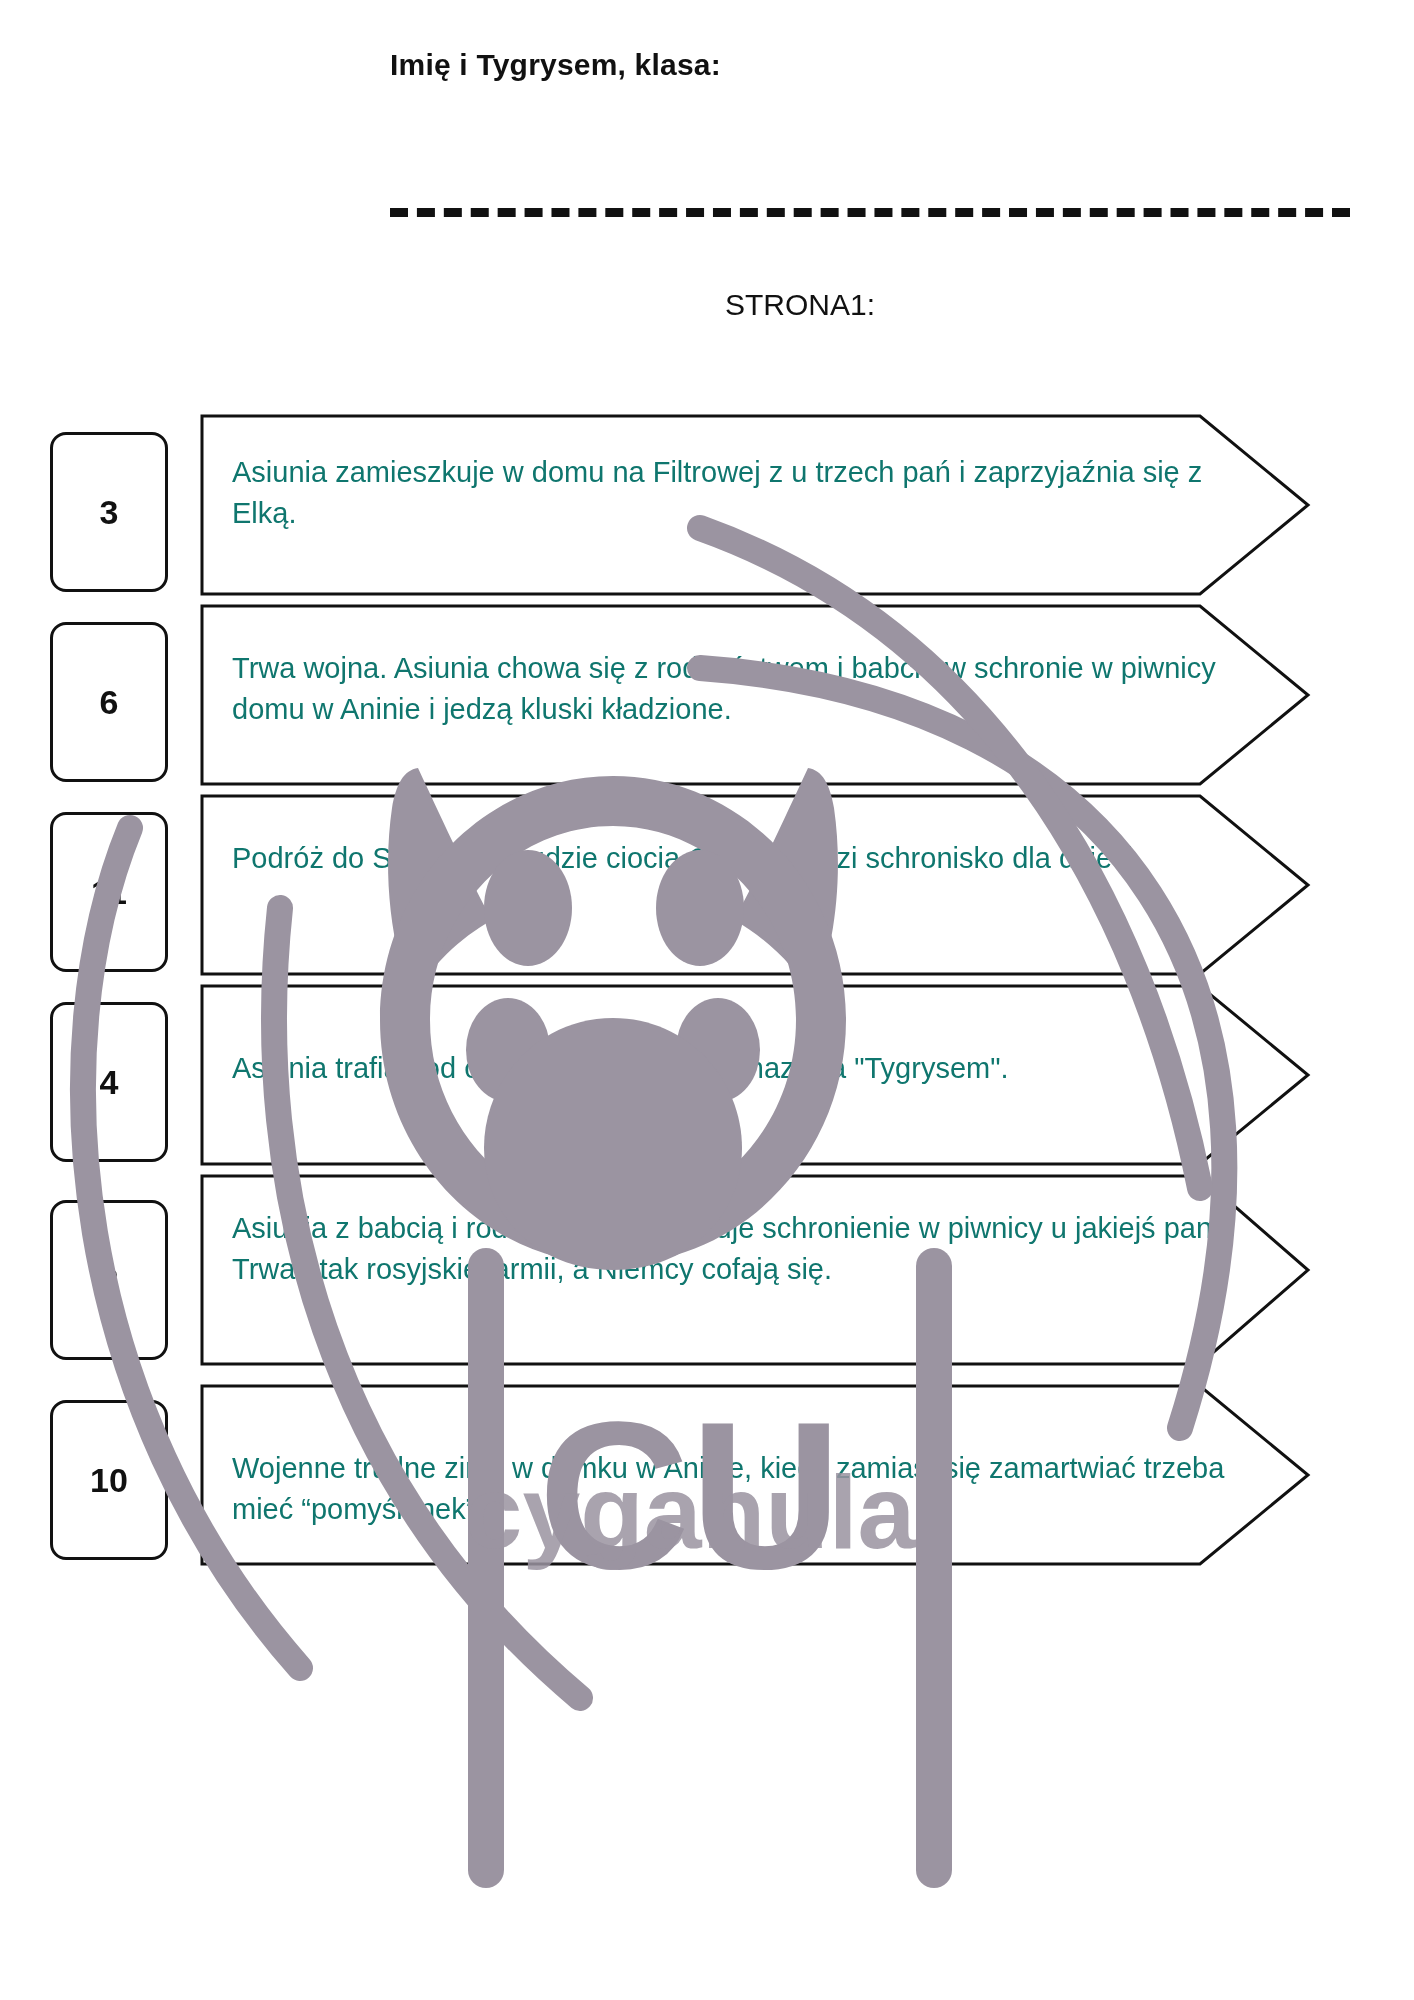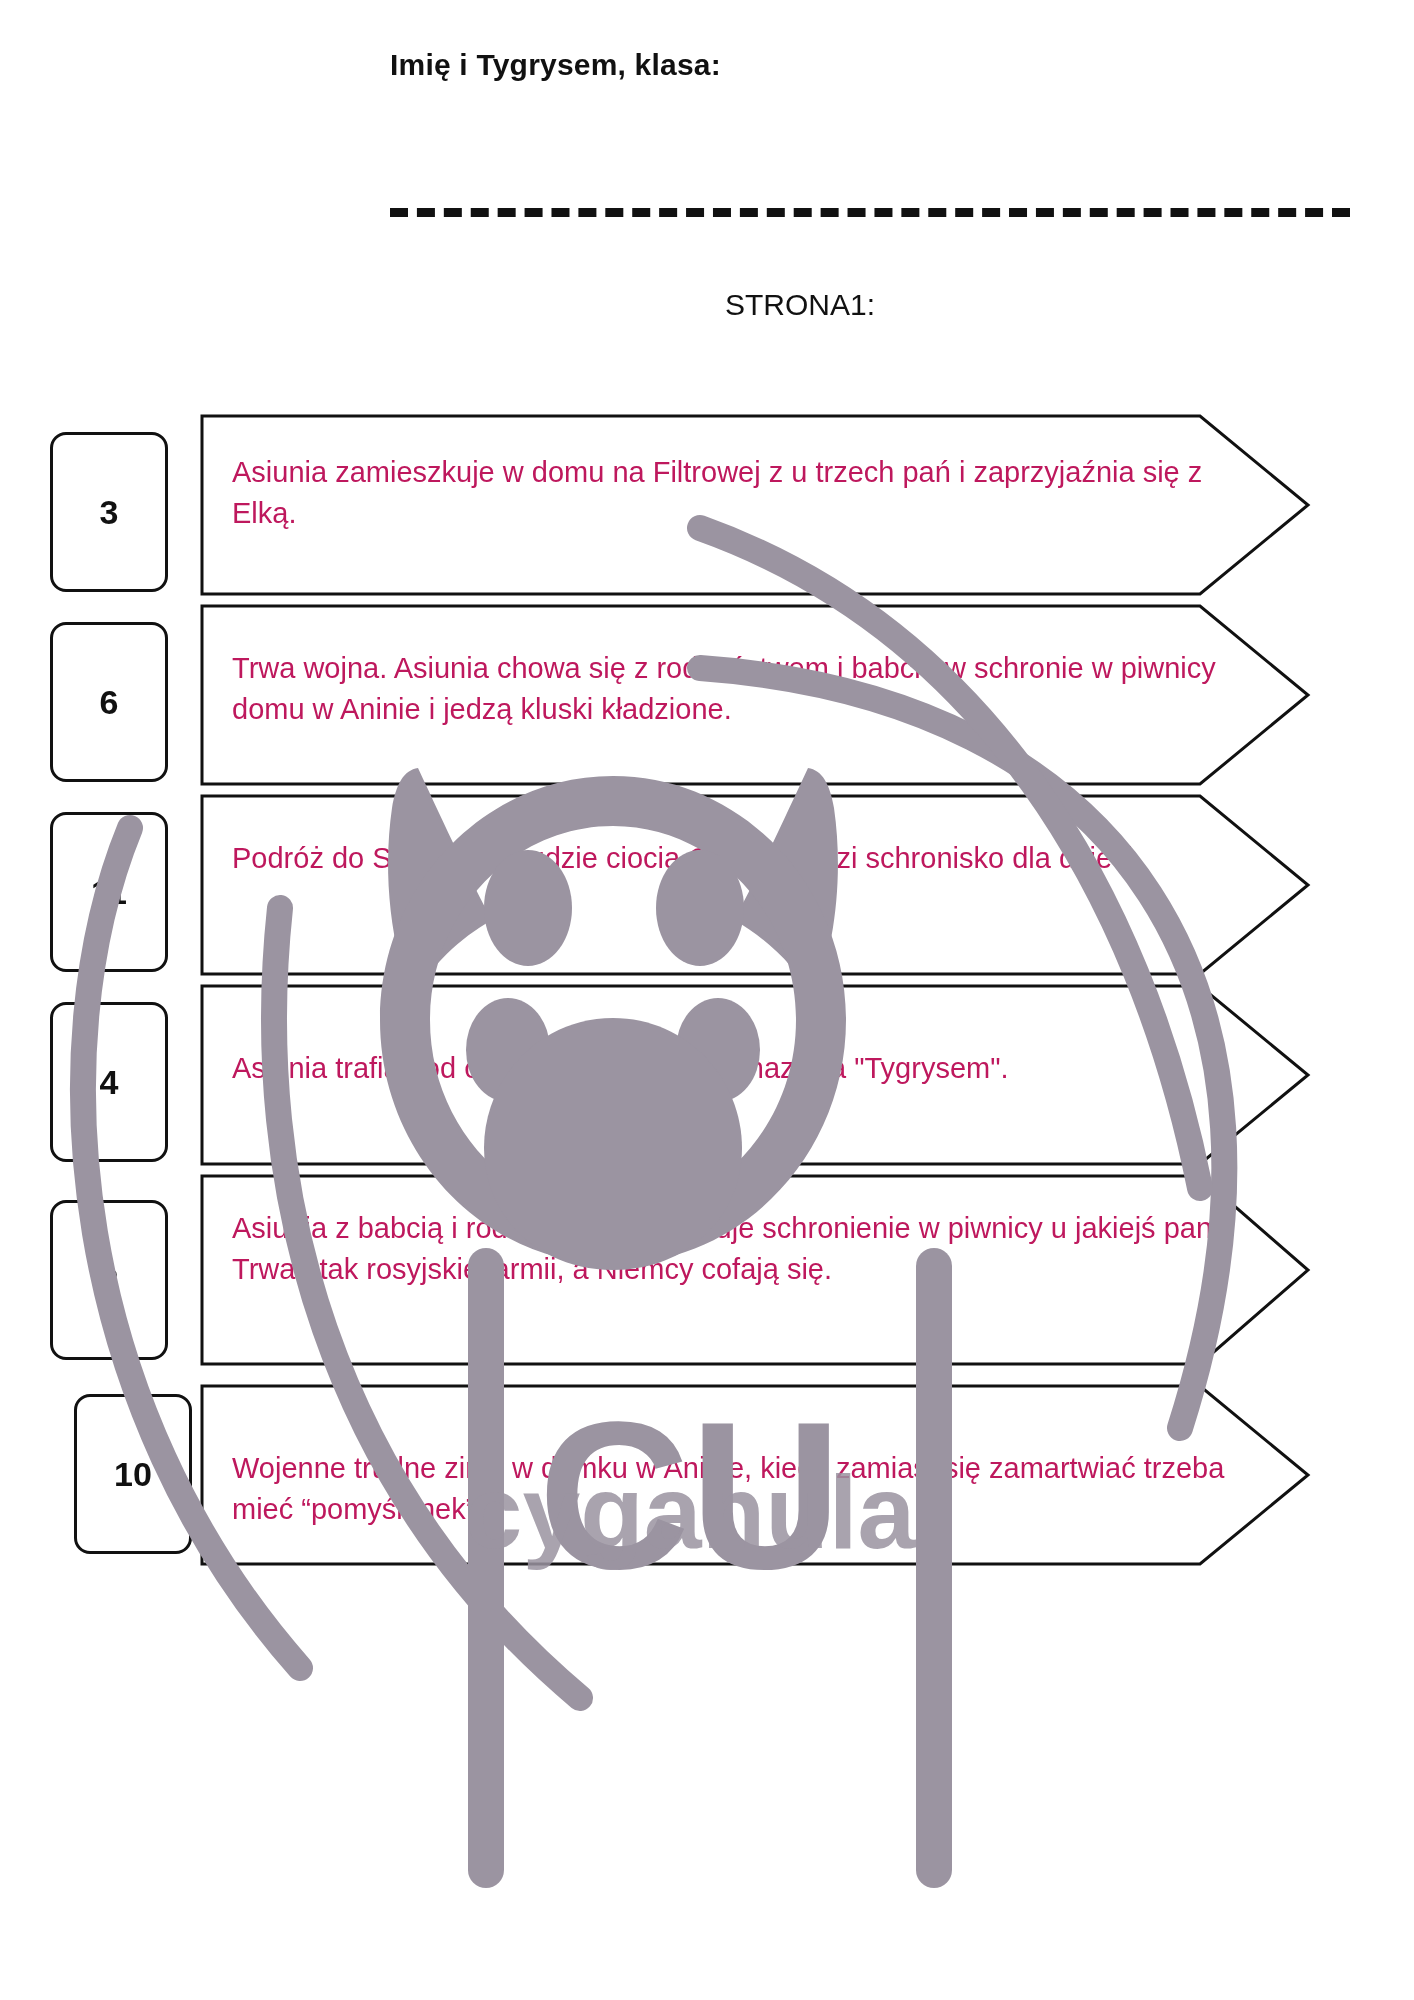--- a/index.html
+++ b/index.html
@@ -114,21 +114,21 @@
     left: 0;
     top: 0;
     display: block;
   }
   .arrow-text {
     position: absolute;
     left: 32px;
     width: 1000px;
     font-size: 29px;
     line-height: 1.42;
-    color: #be185d;
+    color: #0f766e;
   }
 
   
   .r1 .numbox { top: 22px; }
   .r1 .arrow  { top: 0; height: 190px; }
   .r1 .arrow-text { top: 42px; }
 
   .r2 .numbox { top: 22px; }
   .r2 .arrow  { top: 0; height: 190px; }
   .r2 .arrow-text { top: 48px; }
@@ -139,21 +139,21 @@
 
   .r4 .numbox { top: 22px; }
   .r4 .arrow  { top: 0; height: 190px; }
   .r4 .arrow-text { top: 68px; }
 
   .r5 { height: 200px; }
   .r5 .numbox { top: 30px; }
   .r5 .arrow  { top: 0; height: 200px; }
   .r5 .arrow-text { top: 38px; }
 
-  .r6 .numbox { top: 24px; margin-left: 24px; }
+  .r6 .numbox { top: 30px; }
   .r6 .arrow  { top: 10px; height: 190px; }
   .r6 .arrow-text { top: 68px; }
 
   
   .watermark {
     position: absolute;
     left: 0;
     top: 8px;
     width: 1414px;
     height: 1493px;

